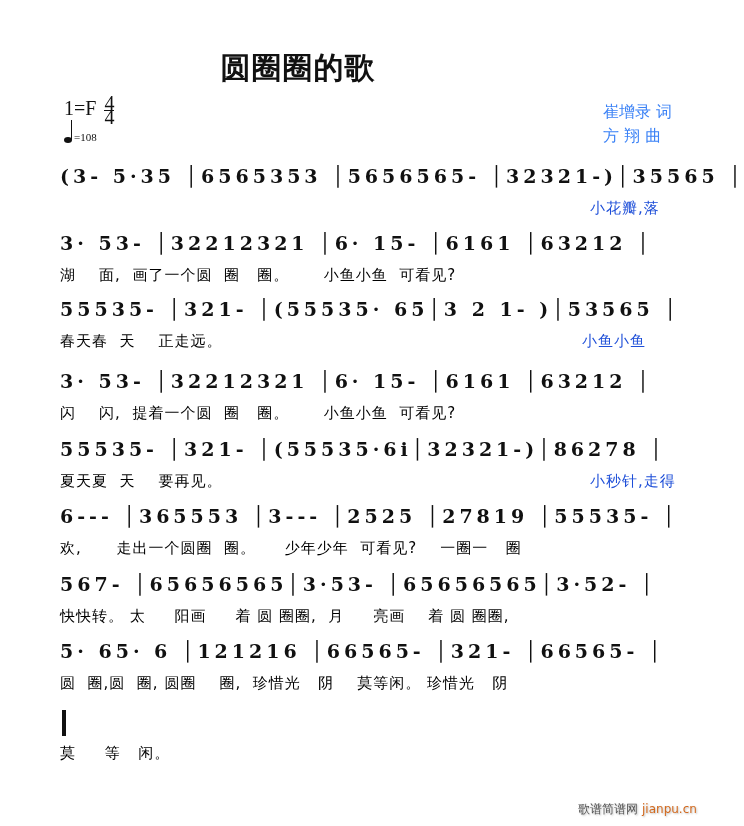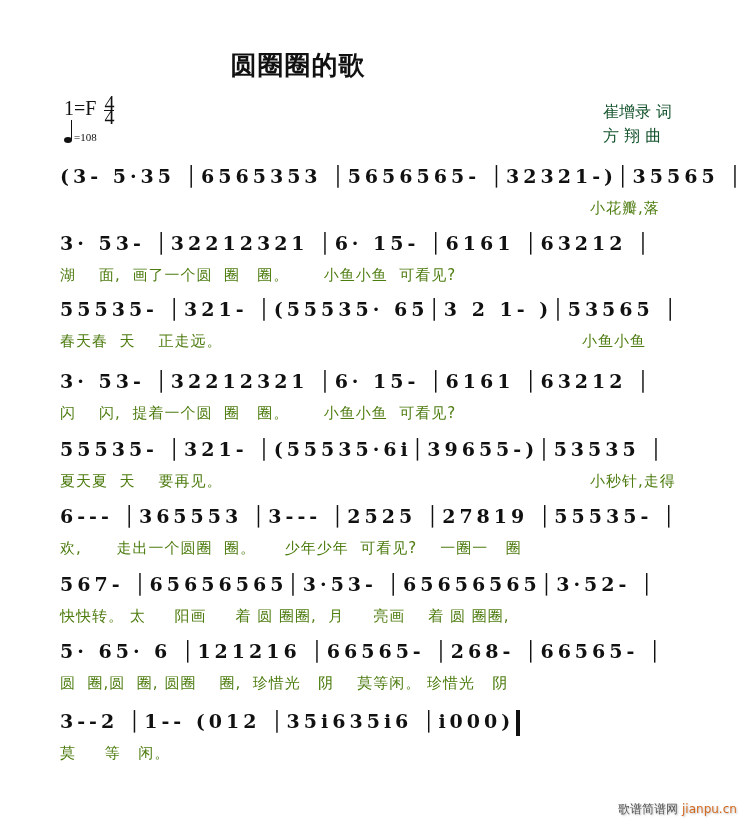--- a/index.html
+++ b/index.html
@@ -1,31 +1,31 @@
 <!DOCTYPE html>
 <html><head>
 <meta charset="utf-8">
 <style>
   html, body { margin:0; padding:0; background:#ffffff; }
   body { width:744px; height:826px; position:relative; overflow:hidden; font-family:"DejaVu Serif", serif; color:#111; }
-  .title { position:absolute; left:0; width:596px; top:48px; text-align:center; font-size:26px; font-weight:bold; letter-spacing:1px; font-family:"DejaVu Serif", serif; }
+  .title { position:absolute; left:0; width:596px; top:48px; text-align:center; font-size:30px; font-weight:bold; letter-spacing:1px; font-family:"DejaVu Serif", serif; }
   .key { position:absolute; left:64px; top:97px; font-size:20px; font-family:"Liberation Serif", serif; line-height:16px; }
   .key .frac { display:inline-block; vertical-align:middle; text-align:center; margin-left:3px; }
   .key .frac span { display:block; line-height:13px; }
   .key .frac .num { border-bottom:1px solid #111; }
   .tempo { position:absolute; left:64px; top:131px; font-size:11px; font-family:"Liberation Serif", serif; }
   .note-glyph { display:inline-block; width:8px; height:6px; background:#111; border-radius:50%; position:relative; top:2px; margin-right:2px; }
   .note-glyph:after { content:""; position:absolute; right:0; bottom:3px; width:1.5px; height:20px; background:#111; }
-  .credits { position:absolute; left:603px; top:100px; font-size:16px; line-height:24px; font-family:"DejaVu Sans", sans-serif; color:#14532d; }
+  .credits { position:absolute; left:603px; top:100px; font-size:16px; line-height:24px; font-family:"DejaVu Sans", sans-serif; color:#3b82f6; }
   .row { position:absolute; left:60px; width:640px; }
   .notes { position:absolute; left:0; top:0; height:30px; white-space:nowrap; font-family:"DejaVu Serif", serif; font-weight:bold; font-size:19px; letter-spacing:4px; }
-  .lyrics { position:absolute; left:0; top:34px; white-space:pre; font-family:"DejaVu Sans", sans-serif; font-size:15px; color:#4d7c0f; letter-spacing:1px; }
-  .lyric-right { position:absolute; top:34px; white-space:pre; font-family:"DejaVu Sans", sans-serif; font-size:15px; color:#4d7c0f; letter-spacing:1px;text-align:center; }
+  .lyrics { position:absolute; left:0; top:34px; white-space:pre; font-family:"DejaVu Sans", sans-serif; font-size:15px; color:#000000; letter-spacing:1px; }
+  .lyric-right { position:absolute; top:34px; white-space:pre; font-family:"DejaVu Sans", sans-serif; font-size:15px; color:#1d4ed8; letter-spacing:1px;text-align:center; }
   .endbar { display:inline-block; width:4px; height:26px; background:#111; vertical-align:middle; margin-left:2px; }
-  .watermark { position:absolute; left:618px; top:801px; font-size:12px; font-family:"DejaVu Sans", sans-serif; color:#555; text-shadow:1px 1px 2px #bbb; }
+  .watermark { position:absolute; left:578px; top:801px; font-size:12px; font-family:"DejaVu Sans", sans-serif; color:#555; text-shadow:1px 1px 2px #bbb; }
   .watermark .url { color:#d2691e; margin-left:4px; }
 </style>
 </head>
 <body>
 
 <div class="title">圆圈圈的歌</div>
 
 <div class="key">
   <span>1=F</span>
   <span class="frac">
@@ -53,36 +53,36 @@
 <div class="row" style="top:298px">
   <div class="notes">55535- │321- │(55535·  65│3 2 1- )│53565 │</div>
   <div class="lyrics">春天春  天    正走远。</div>
   <div class="lyric-right" style="left:522px">小鱼小鱼</div>
 </div>
 <div class="row" style="top:370px">
   <div class="notes">3· 53- │32212321 │6· 15- │6161 │63212 │</div>
   <div class="lyrics">闪    闪,  提着一个圆  圈   圈。      小鱼小鱼  可看见?</div>
 </div>
 <div class="row" style="top:438px">
-  <div class="notes">55535- │321- │(55535·6i│39655-)│53535 │</div>
+  <div class="notes">55535- │321- │(55535·6i│32321-)│86278 │</div>
   <div class="lyrics">夏天夏  天    要再见。</div>
   <div class="lyric-right" style="left:530px">小秒针,走得</div>
 </div>
 <div class="row" style="top:505px">
   <div class="notes">6--- │365553 │3--- │2525 │27819 │55535- │</div>
   <div class="lyrics">欢,      走出一个圆圈  圈。     少年少年  可看见?    一圈一   圈</div>
 </div>
 <div class="row" style="top:573px">
   <div class="notes">567- │65656565│3·53- │65656565│3·52- │</div>
   <div class="lyrics">快快转。 太     阳画     着 圆 圈圈,  月     亮画    着 圆 圈圈,</div>
 </div>
 <div class="row" style="top:640px">
-  <div class="notes">5· 65· 6 │121216 │66565- │268- │66565- │</div>
+  <div class="notes">5· 65· 6 │121216 │66565- │321- │66565- │</div>
   <div class="lyrics">圆  圈,圆  圈, 圆圈    圈,  珍惜光   阴    莫等闲。 珍惜光   阴</div>
 </div>
 <div class="row" style="top:710px">
-  <div class="notes"><span>3--2 │1-- (012 │35i635i6 │i000)</span><span class="endbar"></span></div>
+  <div class="notes"><span class="endbar"></span></div>
   <div class="lyrics">莫     等   闲。</div>
 </div>
 
 <div class="watermark">
   <span>歌谱简谱网</span><span class="url">jianpu.cn</span>
 </div>
 
 </body></html>

